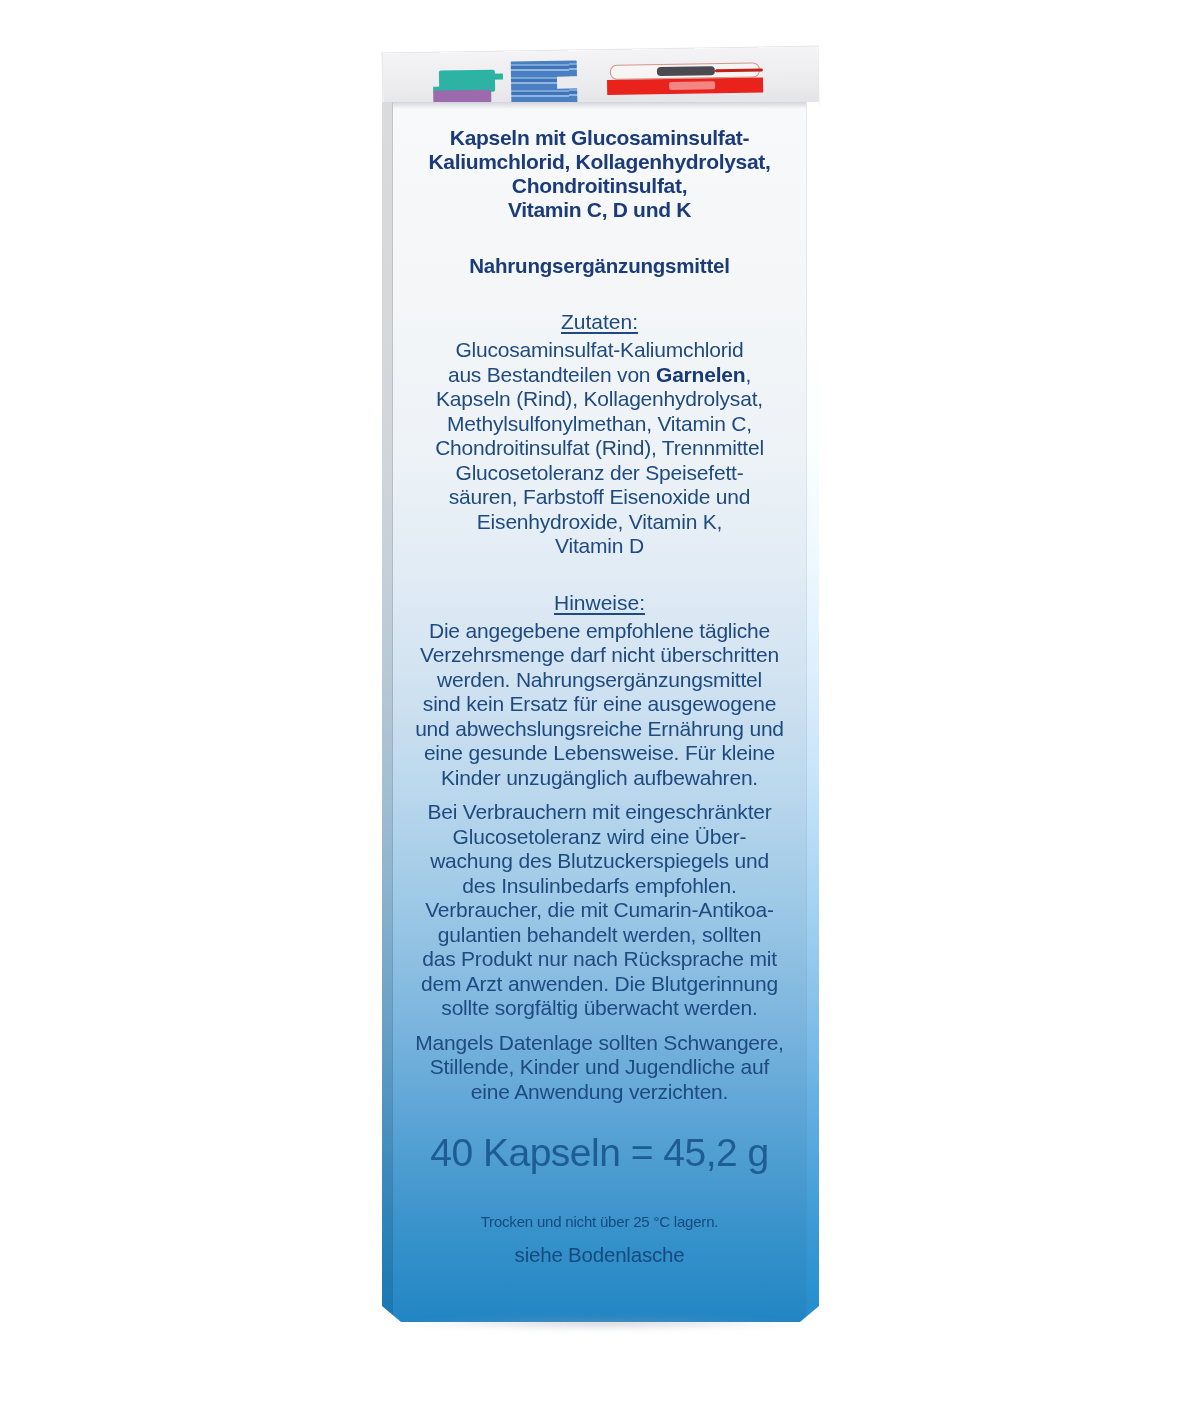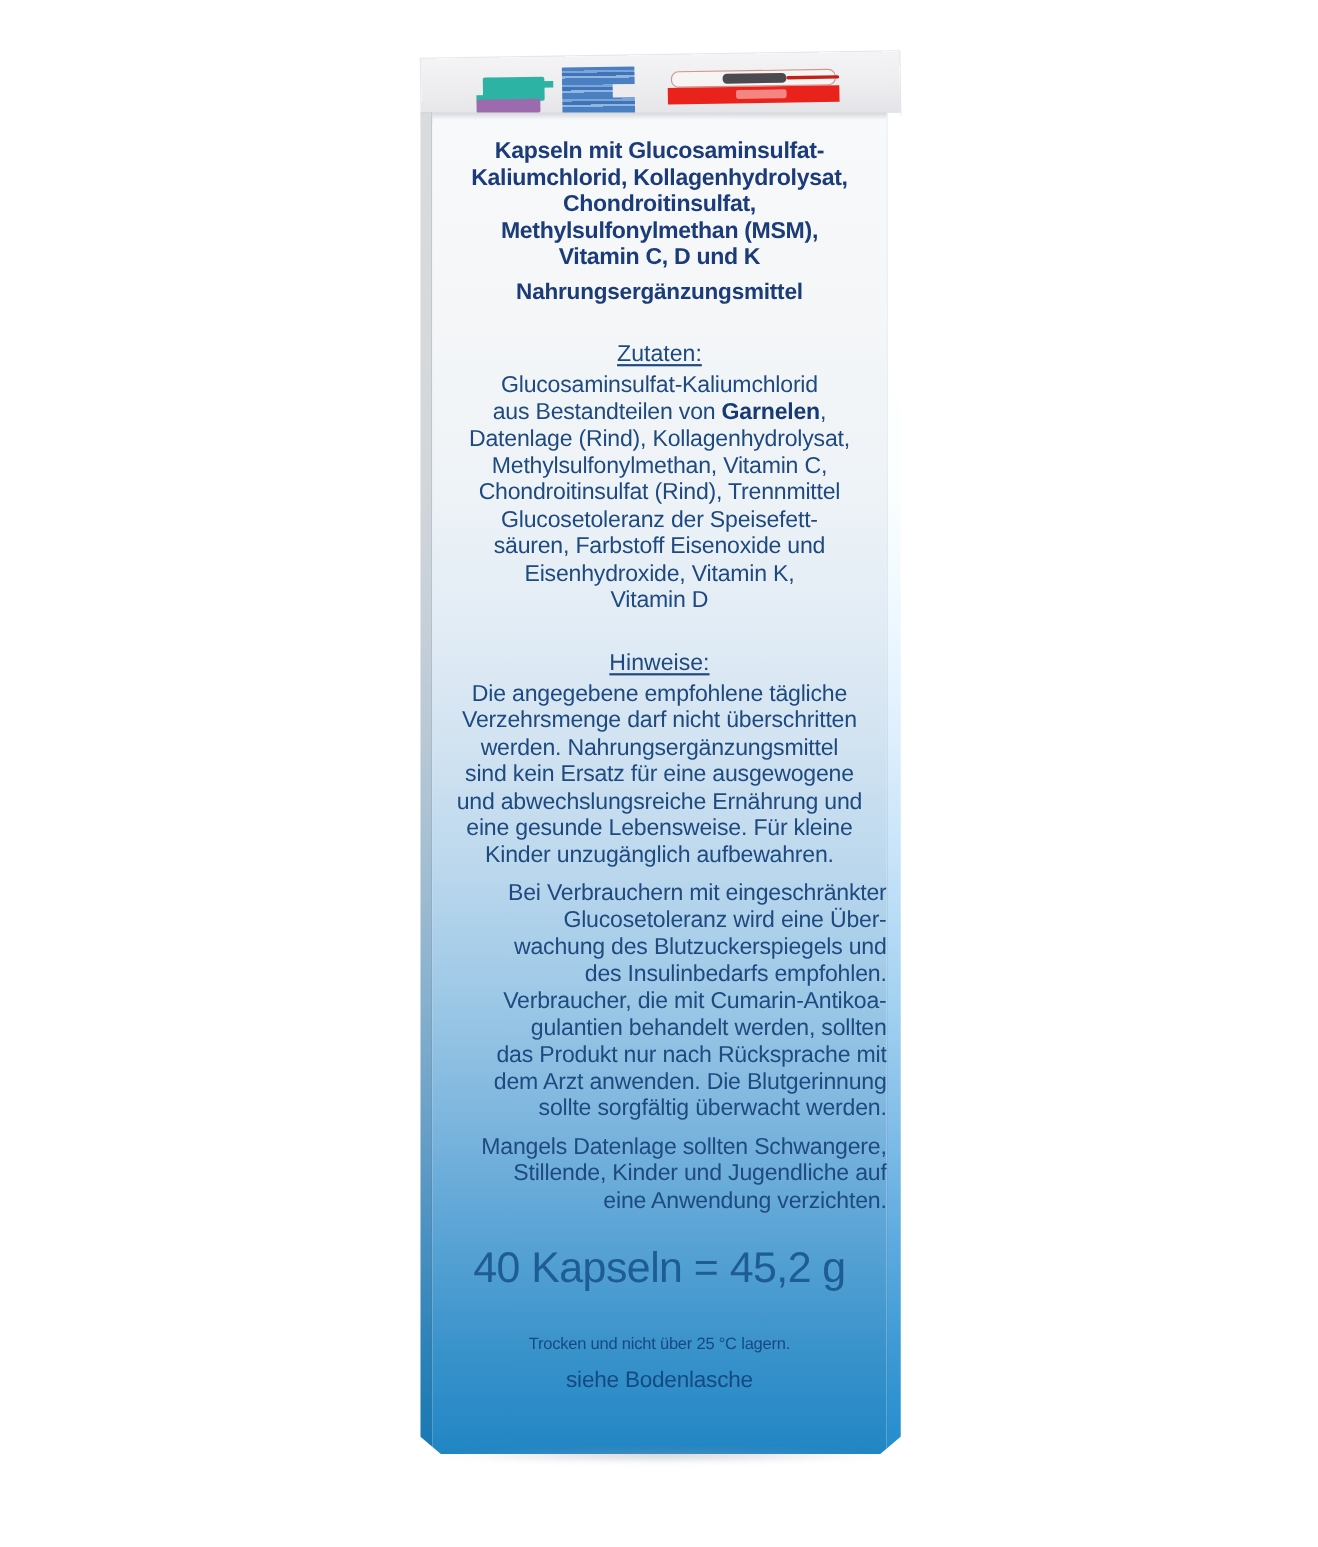--- a/index.html
+++ b/index.html
@@ -66,27 +66,27 @@
   .face { flex:1; position:relative; text-align:center; }
   .fold-shadow {
     position:absolute; top:0; left:0; right:0; height:7px;
     background:linear-gradient(180deg, rgba(110,118,132,.28), rgba(110,118,132,0));
   }
 
   
   .label { position:relative; padding-top:24px; }
   .line { white-space:nowrap; }
   .title { font-weight:bold; font-size:21px; line-height:24px; letter-spacing:-0.3px; color:#1b3c78; }
-  .category { margin-top:8px; font-weight:bold; font-size:20.5px; letter-spacing:-0.2px; color:#1b3c78; }
+  .category { margin-top:32px; font-weight:bold; font-size:20.5px; letter-spacing:-0.2px; color:#1b3c78; }
   .sec-heading {
     margin-top:32px; font-size:21px; color:#1e4a80;
     text-decoration:underline; text-underline-offset:3px; text-decoration-thickness:1.5px;
   }
   .para { margin-top:4px; font-size:21px; line-height:24.5px; letter-spacing:-0.2px; color:#1e4a80; }
-  .para.gap { margin-top:10px;text-align:right; }
+  .para.gap { margin-top:10px; }
   .para b { color:#173a75; }
   .quantity { margin-top:27px; font-size:39px; letter-spacing:-0.5px; color:#1e5c94; }
   .storage { margin-top:38px; font-size:15px; letter-spacing:-0.2px; color:#154a80; }
   .best { margin-top:13px; font-size:20.5px; line-height:24px; letter-spacing:-0.2px; color:#154a80; }
 
   .floor-shadow {
     position:absolute; left:396px; top:1317px; width:410px; height:12px;
     background:radial-gradient(ellipse at center, rgba(140,150,168,.5) 0%, rgba(140,150,168,0) 70%);
     filter:blur(3px);
   }
@@ -122,32 +122,31 @@
 
       <div class="face grad">
         <div class="fold-shadow"></div>
 
         <div class="label">
 
           <div class="title">
               <div class="line">Kapseln mit Glucosaminsulfat-</div>
               <div class="line">Kaliumchlorid, Kollagenhydrolysat,</div>
               <div class="line">Chondroitinsulfat,</div>
-              <div class="line">Methylsulfonylmethan (MSM),</div>
               <div class="line">Vitamin C, D und K</div>
             </div>
 
           <div class="category">Nahrungsergänzungsmittel</div>
 
           <div class="sec-heading">Zutaten:</div>
 
           <div class="para">
               <div class="line">Glucosaminsulfat-Kaliumchlorid</div>
               <div class="line">aus Bestandteilen von <b>Garnelen</b>,</div>
-              <div class="line">Datenlage (Rind), Kollagenhydrolysat,</div>
+              <div class="line">Kapseln (Rind), Kollagenhydrolysat,</div>
               <div class="line">Methylsulfonylmethan, Vitamin C,</div>
               <div class="line">Chondroitinsulfat (Rind), Trennmittel</div>
               <div class="line">Glucosetoleranz der Speisefett-</div>
               <div class="line">säuren, Farbstoff Eisenoxide und</div>
               <div class="line">Eisenhydroxide, Vitamin K,</div>
               <div class="line">Vitamin D</div>
             </div>
 
           <div class="sec-heading">Hinweise:</div>
 

